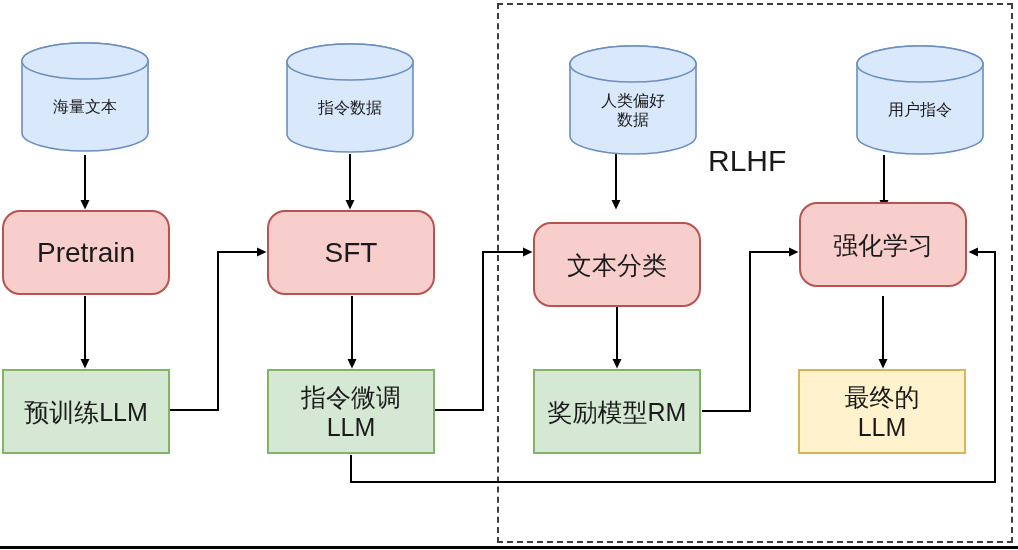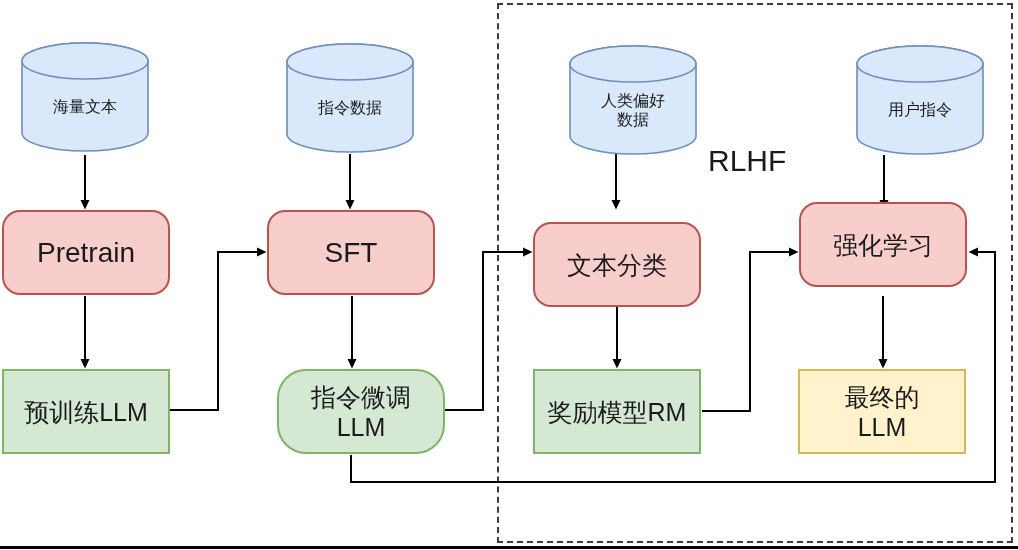--- a/index.html
+++ b/index.html
@@ -99,21 +99,21 @@
     <div class="cyl" style="left:286px;top:43px;">
       <svg class="cylsvg" viewBox="0 0 128 110">
         <path class="cyl-shape" d="M1,19 A63,18 0 0 1 127,19 V91 A63,18 0 0 1 1,91 Z"></path>
         <ellipse class="cyl-shape" cx="64" cy="19" rx="63" ry="18"></ellipse>
       </svg>
       <div class="cyl-label">指令数据</div>
     </div>
     <div class="box process en" style="left:267px;top:210px;">
       <span>SFT</span>
     </div>
-    <div class="box output" style="left:277px;top:369px;border-radius:29px;">
+    <div class="box output" style="left:267px;top:369px;">
       <span>指令微调
 LLM</span>
     </div>
   </div>
 
   <div>
     <div class="cyl" style="left:552px;top:45px;margin-left:17px;">
       <svg class="cylsvg" viewBox="0 0 128 110">
         <path class="cyl-shape" d="M1,19 A63,18 0 0 1 127,19 V91 A63,18 0 0 1 1,91 Z"></path>
         <ellipse class="cyl-shape" cx="64" cy="19" rx="63" ry="18"></ellipse>

